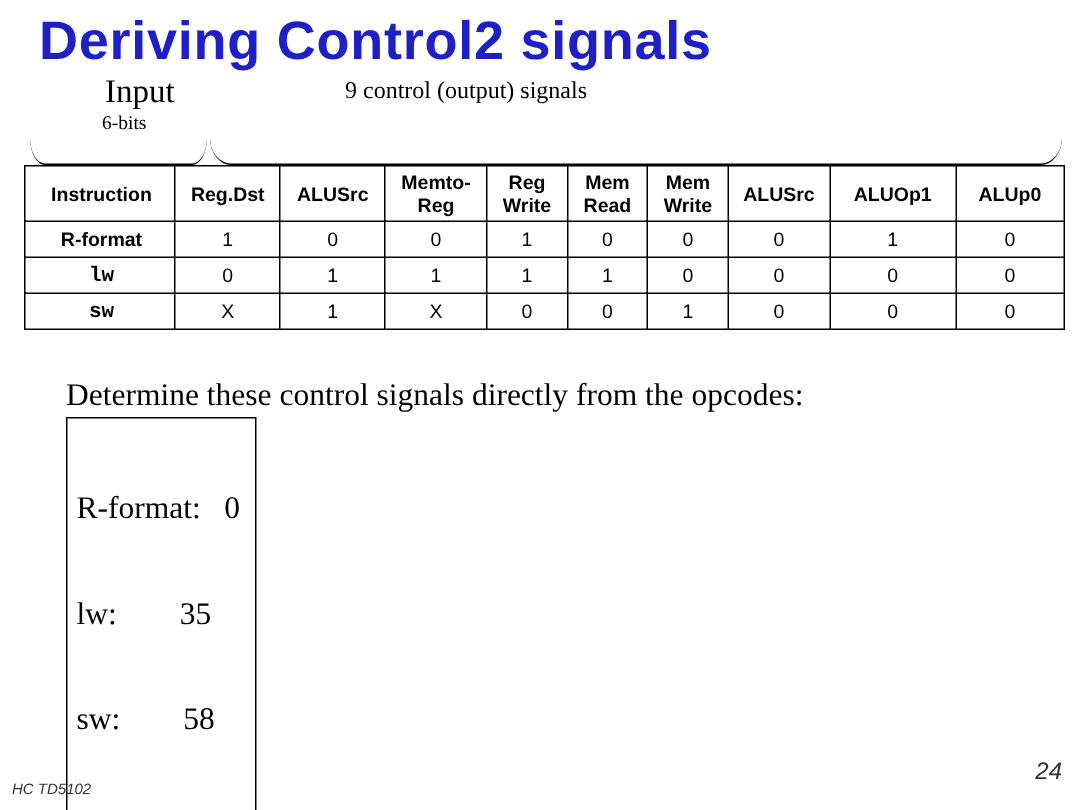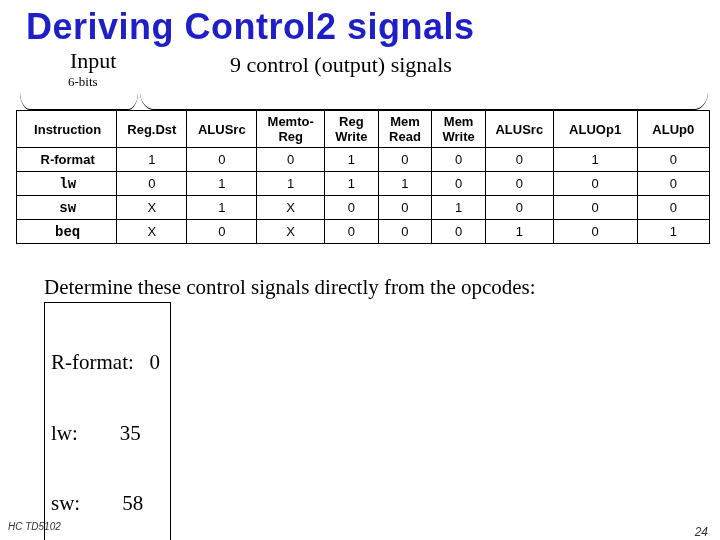--- a/index.html
+++ b/index.html
@@ -32,21 +32,21 @@
   .input-sub {
     position: absolute;
     left: 68px;
     top: 26px;
     font-size: 13px;
   }
   .output-label {
     position: absolute;
     left: 230px;
     top: 4px;
-    font-size: 22px;
+    font-size: 16px;
   }
   .brace-input {
     position: absolute;
     left: 20px;
     top: 44px;
     width: 118px;
     height: 18px;
     border-top: 1.5px solid #000;
     border-top-left-radius: 10px 18px;
     border-top-right-radius: 10px 18px;
@@ -111,23 +111,23 @@
     left: 8px;
     bottom: 8px;
     font-family: Arial, Helvetica, sans-serif;
     font-size: 10px;
     font-style: italic;
     color: #333;
   }
   .footer-right {
     position: absolute;
     right: 12px;
-    bottom: 1px;
-    font-family: Arial, Helvetica, sans-serif;
-    font-size: 12px;
+    bottom: 16px;
+    font-family: Arial, Helvetica, sans-serif;
+    font-size: 16px;
     font-style: italic;
     color: #333;
   }
 </style>
 </head>
 <body>
 
 <div class="title">Deriving Control2 signals</div>
 
 <div class="labels">
@@ -196,32 +196,20 @@
           <td>X</td>
           <td>1</td>
           <td>X</td>
           <td>0</td>
           <td>0</td>
           <td>1</td>
           <td>0</td>
           <td>0</td>
           <td>0</td>
         </tr>
-        <tr>
-          <td class="col-instr mono">beq</td>
-          <td>X</td>
-          <td>0</td>
-          <td>X</td>
-          <td>0</td>
-          <td>0</td>
-          <td>0</td>
-          <td>1</td>
-          <td>0</td>
-          <td>1</td>
-        </tr>
       </tbody>
   </table>
 </div>
 
 <div class="caption">
   <div>Determine these control signals directly from the opcodes:</div>
   <div class="op-box" id="opbox"><div class="op-row">R-format:   0</div><div class="op-row">lw:        35</div><div class="op-row">sw:        58</div><div class="op-row">beq:        4</div></div>
 </div>
 
 <div class="footer-left">HC TD5102</div>

